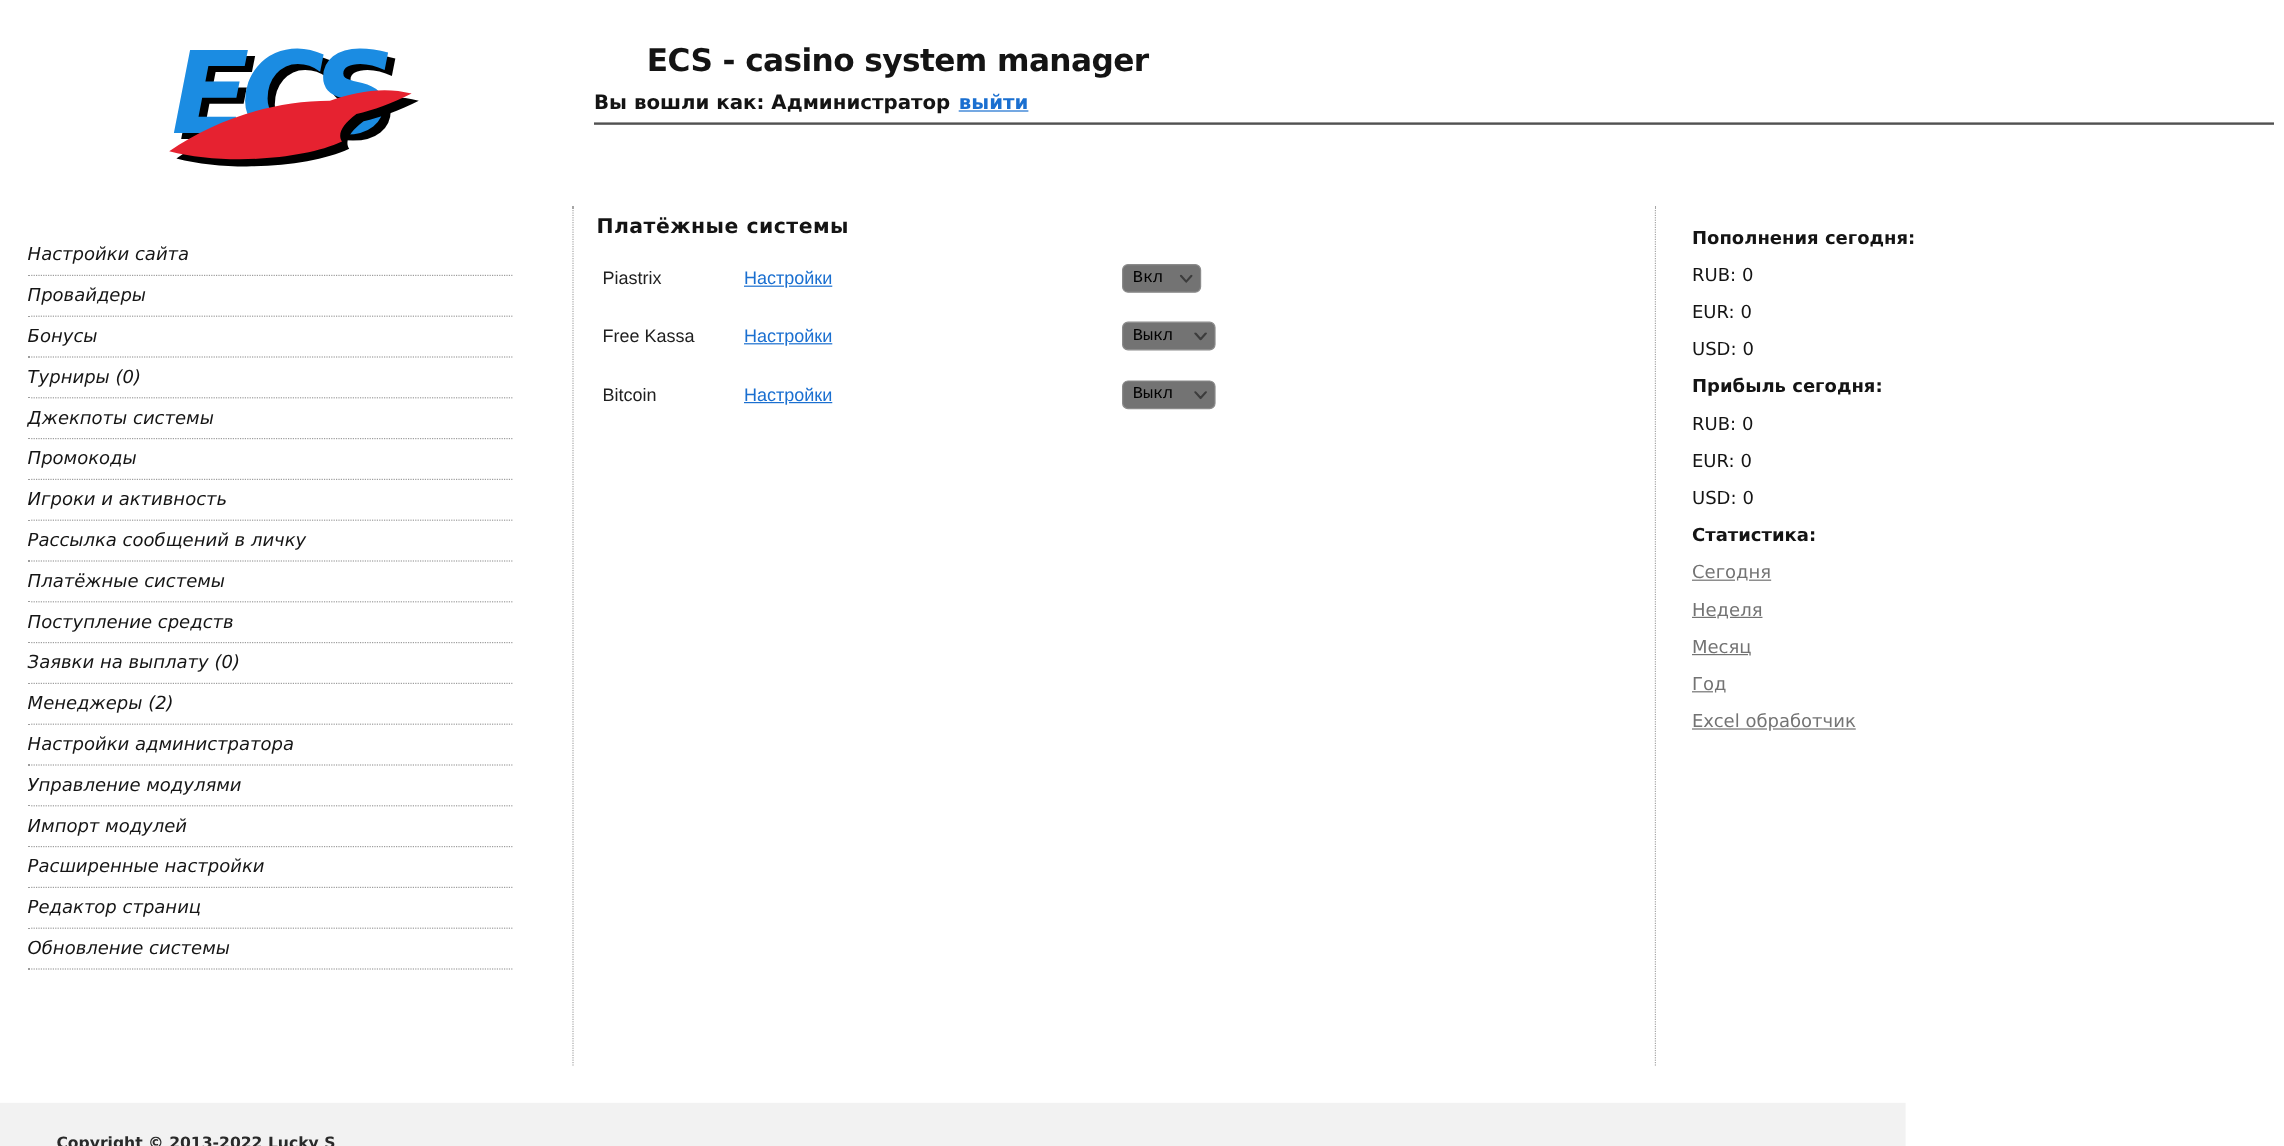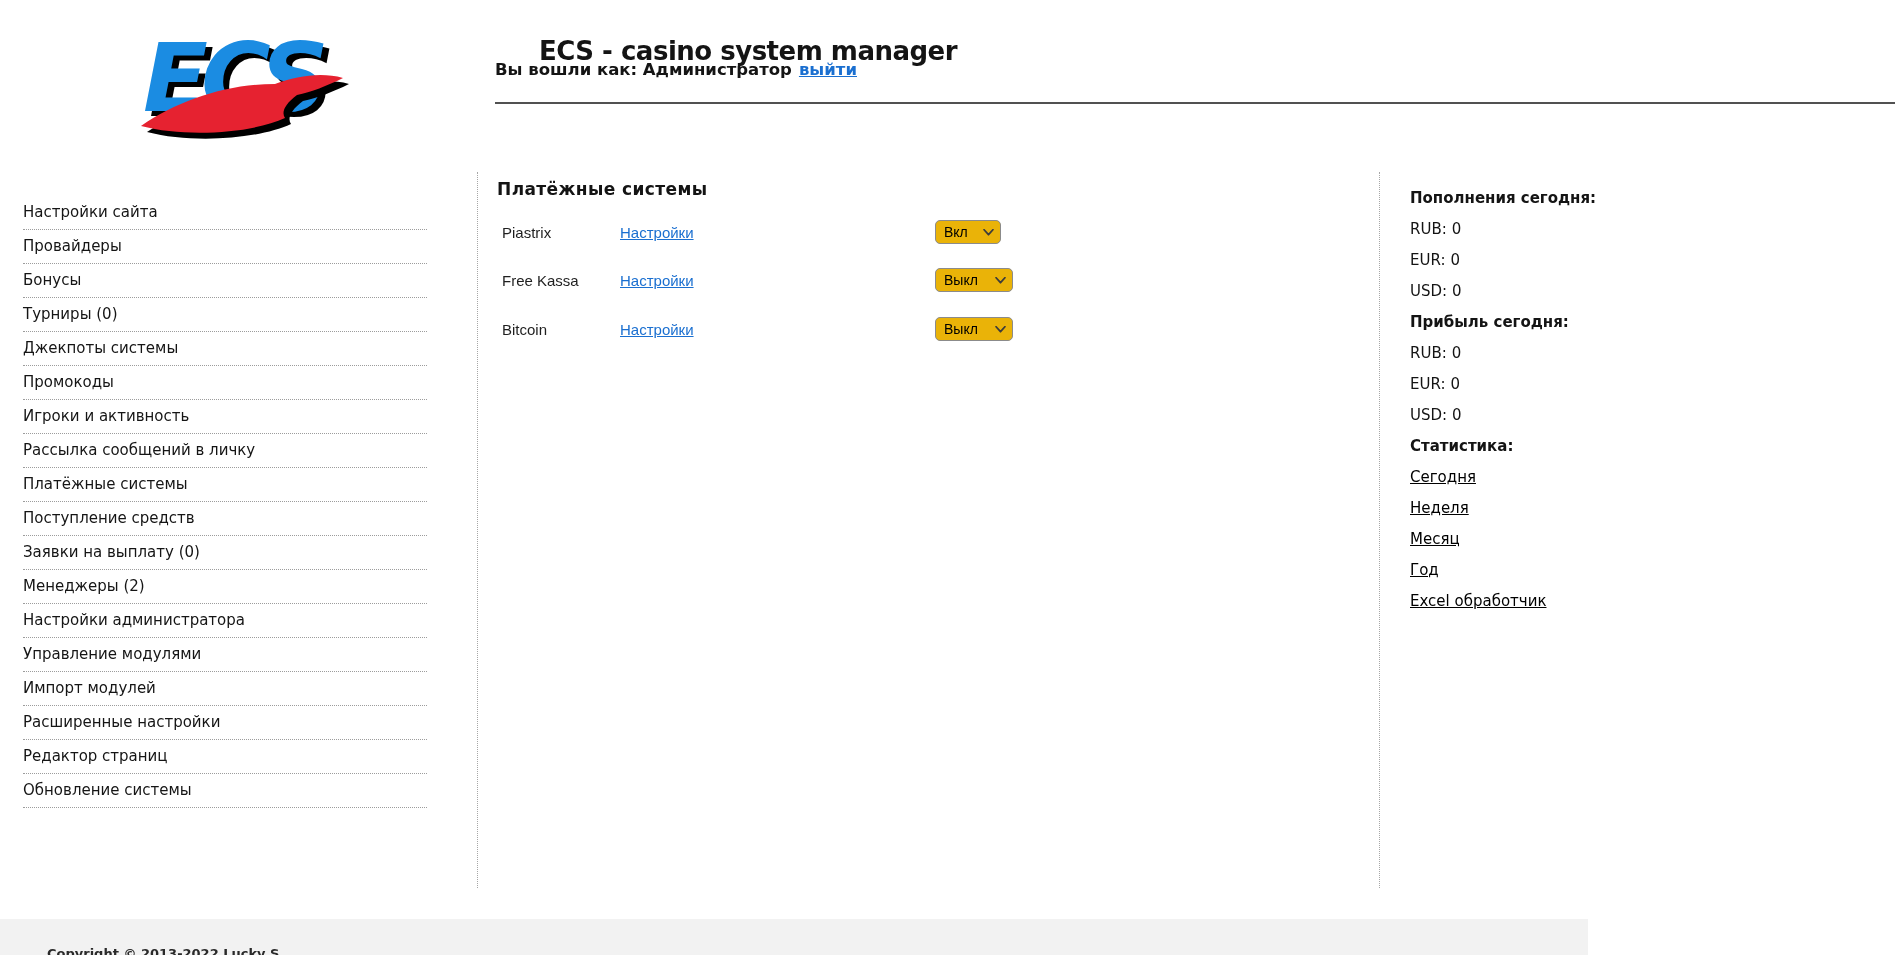--- a/index.html
+++ b/index.html
@@ -13,57 +13,57 @@
   }
   
   .logo{position:absolute;left:135px;top:14px;width:215px;height:140px;}
   .logo svg{width:100%;height:100%;}
   .logo text{font-family:"DejaVu Sans",sans-serif;font-weight:bold;font-style:italic;font-size:95px;letter-spacing:-7px;}
   .logo .t-shadow{fill:#000000;}
   .logo .t-blue{fill:#1b8ce2;}
   .logo .s-shadow{fill:#000000;}
   .logo .s-red{fill:#e62230;}
   .page-title{position:absolute;left:495px;top:36px;font-size:26px;font-weight:700;letter-spacing:-0.5px;white-space:nowrap;margin-left:44px;}
-  .login-line{position:absolute;left:495px;top:60px;font-size:16.5px;font-weight:700;white-space:nowrap;}
+  .login-line{position:absolute;left:495px;top:76px;font-size:16.5px;font-weight:700;white-space:nowrap;}
   .logout{color:#1a6fd0;text-decoration:underline;cursor:pointer;margin-left:7px;}
   .header-rule{position:absolute;left:495px;top:102px;width:1400px;height:0;border-top:2px solid #515151;}
   
-  .sidebar{position:absolute;left:23px;top:196px;width:404px;}
+  .sidebar{position:absolute;left:23px;top:196px;width:404px;font-style:italic;}
   .side-item{
     height:33px;line-height:33px;
     border-bottom:1px dotted #9c9c9c;
     font-size:15px;color:#151515;
     cursor:pointer;white-space:nowrap;
   }
   
   .vline{position:absolute;top:172px;height:716px;width:0;border-left:1px dotted #a6a6a6;}
   .vline-left{left:477px;}
   .vline-right{left:1379px;}
   
   .main-title{position:absolute;left:497px;top:179px;font-size:17px;font-weight:700;letter-spacing:0.4px;}
   .payment-row{position:absolute;left:497px;width:580px;height:27px;font-family:"Liberation Sans",sans-serif;font-size:15px;}
   .pay-name{position:absolute;left:5px;top:4px;color:#1f1f1f;}
   .pay-link{position:absolute;left:123px;top:4px;color:#1a6fd0;text-decoration:underline;cursor:pointer;}
   .select-wrap{position:absolute;left:438px;top:0;display:inline-block;}
   .state-select{
     appearance:none;-webkit-appearance:none;-moz-appearance:none;
-    background:#eab308;border:1px solid #8b8b8b;border-radius:5px;
+    background:#737373;border:1px solid #8b8b8b;border-radius:5px;
     height:24px;width:66px;
-    font-family:Liberation Sans, sans-serif;font-size:14px;color:#000;
+    font-family:Liberation Mono, monospace;font-size:14px;color:#000;
     padding:0 20px 0 8px;cursor:pointer;
   }
   .select-wrap.wide .state-select{width:78px;}
   .chev{position:absolute;right:7px;top:9px;width:11px;height:7px;pointer-events:none;}
   .chev path{fill:none;stroke:#3c3c3c;stroke-width:1.6;stroke-linecap:round;stroke-linejoin:round;}
   
   .stats{position:absolute;left:1410px;top:186px;width:330px;font-size:15px;}
   .stat-line{height:31px;line-height:24px;white-space:nowrap;}
   .stat-header{font-weight:700;}
   .stat-value{margin-left:5px;}
-  .stat-link{color:#000000;text-decoration:underline;cursor:pointer;}
+  .stat-link{color:#737373;text-decoration:underline;cursor:pointer;}
   
   .footer{position:absolute;left:0;top:919px;width:1588px;height:36px;background:#f2f2f2;}
   .copyright{position:absolute;left:47px;top:27px;font-size:13px;font-weight:700;color:#2a2a2a;white-space:nowrap;}
 </style>
 </head>
 <body>
 
 <div class="logo">
   <svg viewBox="0 0 215 140">
     <text class="t-shadow" x="14" y="102">ECS</text>

